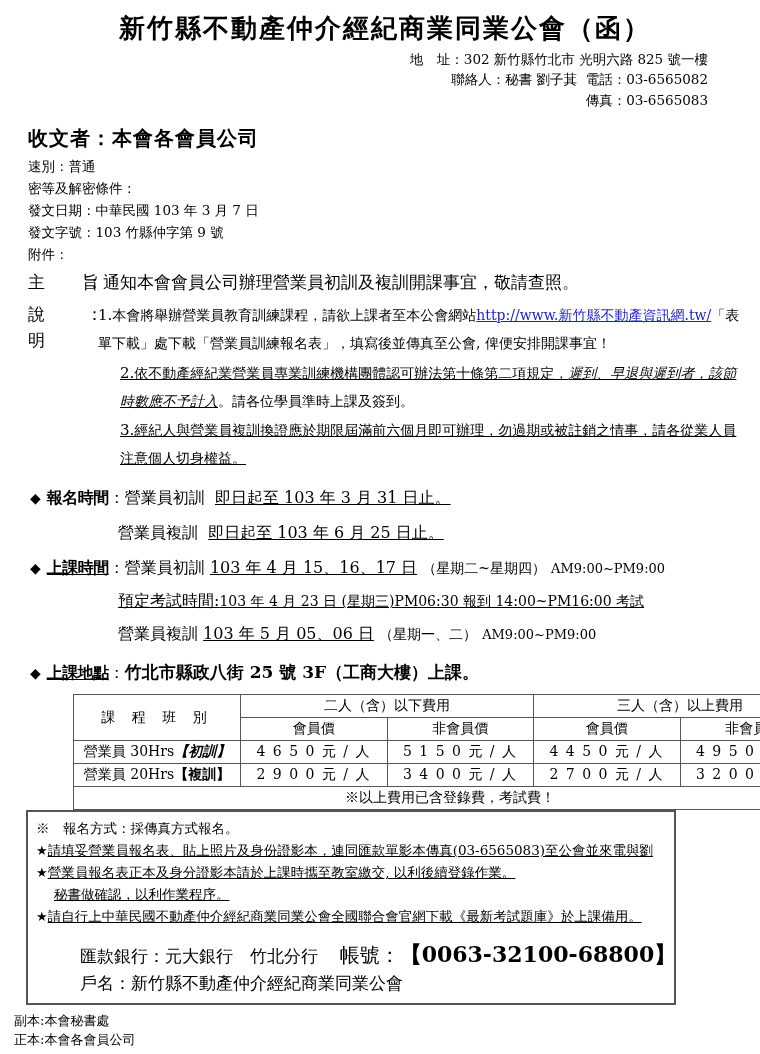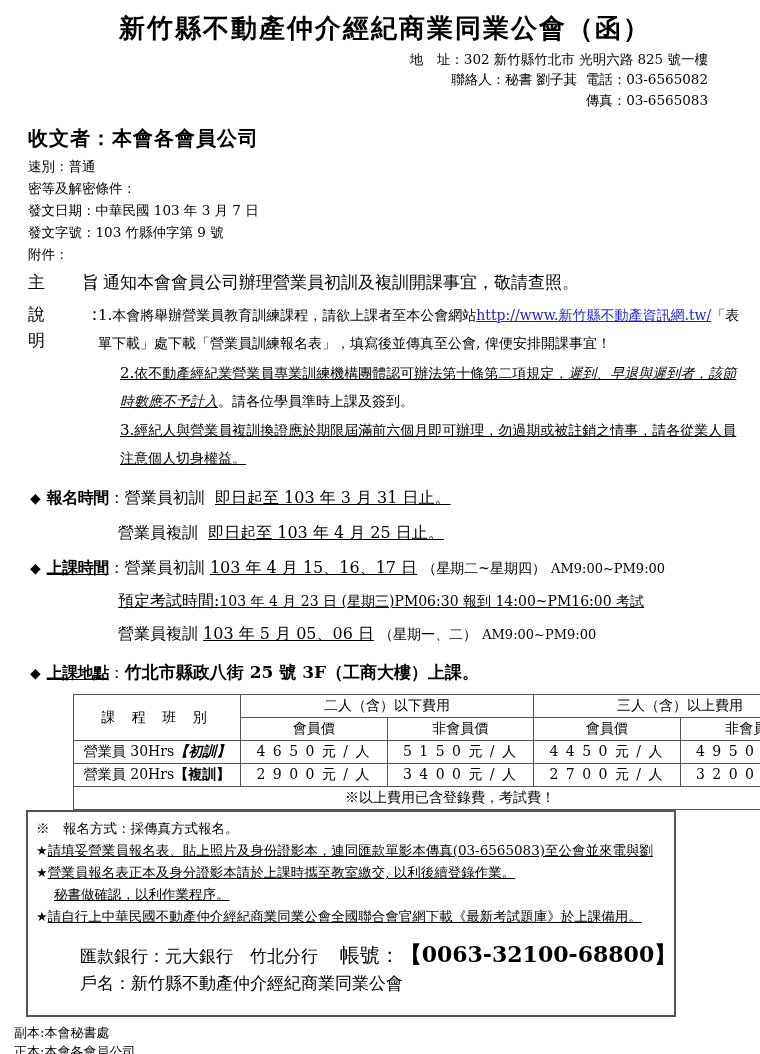--- a/index.html
+++ b/index.html
@@ -181,21 +181,21 @@
   .brace-i { font-style: italic; }
 
   
   .notes-box {
     margin-top: 0px;
     margin-left: 26px;
     width: 650px;
     border: 2px solid #555555;
     border-top: 2px solid #555555;
     box-sizing: border-box;
-    padding: 6px 8px 20px 8px;
+    padding: 6px 8px 8px 8px;
   }
   .note-line {
     font-size: 13.5px;
     line-height: 1.62;
     white-space: nowrap;
   }
   .note-line.indent { padding-left: 18px; }
   .star { font-size: 13px; }
   .bank-line {
     font-size: 17px;
@@ -284,21 +284,21 @@
       </div>
 
     </span>
   </div>
 
   <div class="diamond-row">
     <span class="dia">◆</span><span class="sec-title">報名時間</span><span>：</span><span>營業員初訓</span>&nbsp;&nbsp;<span class="u">即日起至 103 年 3 月 31 日止。</span>
   </div>
 
   <div class="sub-row">
-    <span>營業員複訓</span>&nbsp;&nbsp;<span class="u">即日起至 103 年 4 月 25 日止。</span>
+    <span>營業員複訓</span>&nbsp;&nbsp;<span class="u">即日起至 103 年 6 月 25 日止。</span>
   </div>
 
   <div class="diamond-row">
     <span class="dia">◆</span><span class="sec-title u">上課時間</span><span>：</span><span>營業員初訓</span>&nbsp;<span class="u">103 年 4 月 15、16、17 日</span>&nbsp;<span class="mid">（星期二~星期四）</span>&nbsp;<span class="small-time">AM9:00~PM9:00</span>
   </div>
 
   <div class="sub-row-b">
     <span class="u">預定考試時間:</span><span class="u mid">103 年 4 月 23 日 (星期三)PM06:30 報到 14:00~PM16:00 考試</span>
   </div>
 

